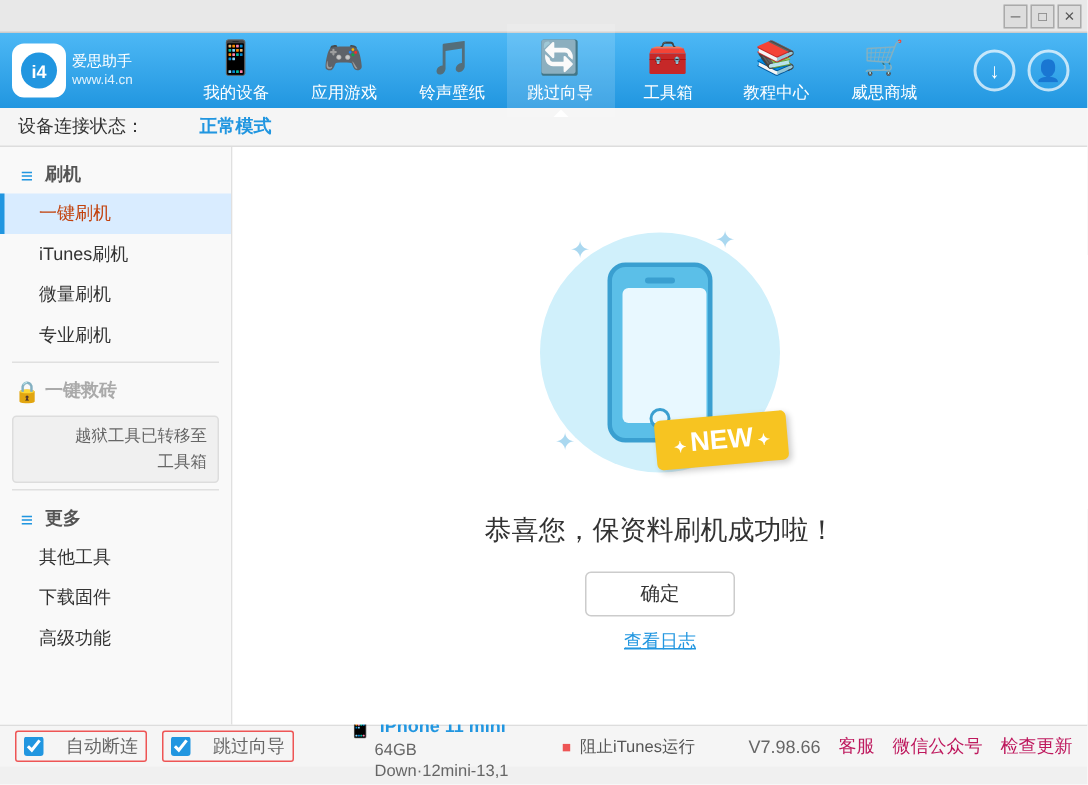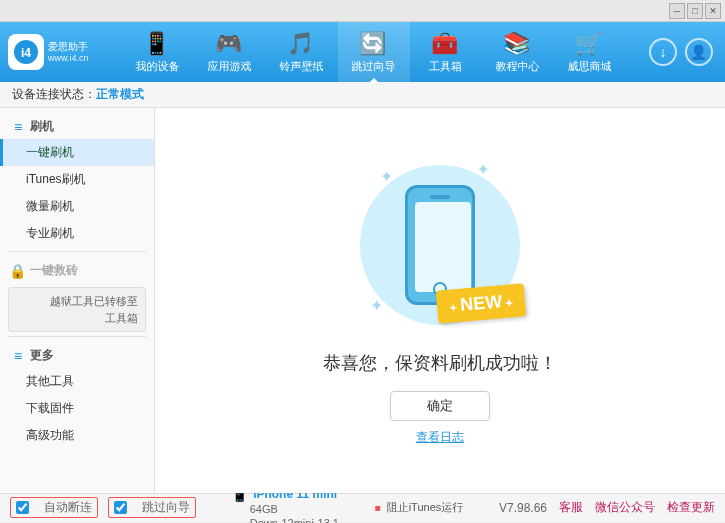--- a/index.html
+++ b/index.html
@@ -32,21 +32,21 @@
       display: inline-flex;
       align-items: center;
       justify-content: center;
       font-size: 9px;
       cursor: pointer;
       color: #555;
     }
 
     
     .header {
-      height: 60px;
+      height: 50px;
       background: linear-gradient(180deg, #4db8f5 0%, #2196e0 100%);
       display: flex;
       align-items: center;
       padding: 0 8px;
     }
     .logo-area {
       display: flex;
       align-items: center;
       width: 90px;
       flex-shrink: 0;
@@ -123,20 +123,21 @@
     
     .status-bar {
       height: 26px;
       background: #f5f5f5;
       border-bottom: 1px solid #ddd;
       display: flex;
       align-items: center;
       padding: 0 12px;
       font-size: 12px;
       color: #333;
+      gap: 37px;
     }
     .status-normal {
       color: #2196e0;
       font-weight: bold;
     }
 
     
     .main-layout {
       display: flex;
       height: calc(523px - 22px - 62px - 26px - 28px);
@@ -170,21 +171,21 @@
       font-size: 14px;
     }
     .sidebar-item {
       padding: 5px 10px 5px 26px;
       font-size: 12px;
       color: #333;
       cursor: pointer;
     }
     .sidebar-item.active {
       background: #d9ecff;
-      color: #14532d;
+      color: #c2410c;
       border-left: 3px solid #2196e0;
       padding-left: 23px;
     }
     .sidebar-divider {
       height: 1px;
       background: #e0e0e0;
       margin: 4px 8px;
     }
     .sidebar-notice {
       margin: 4px 8px;

